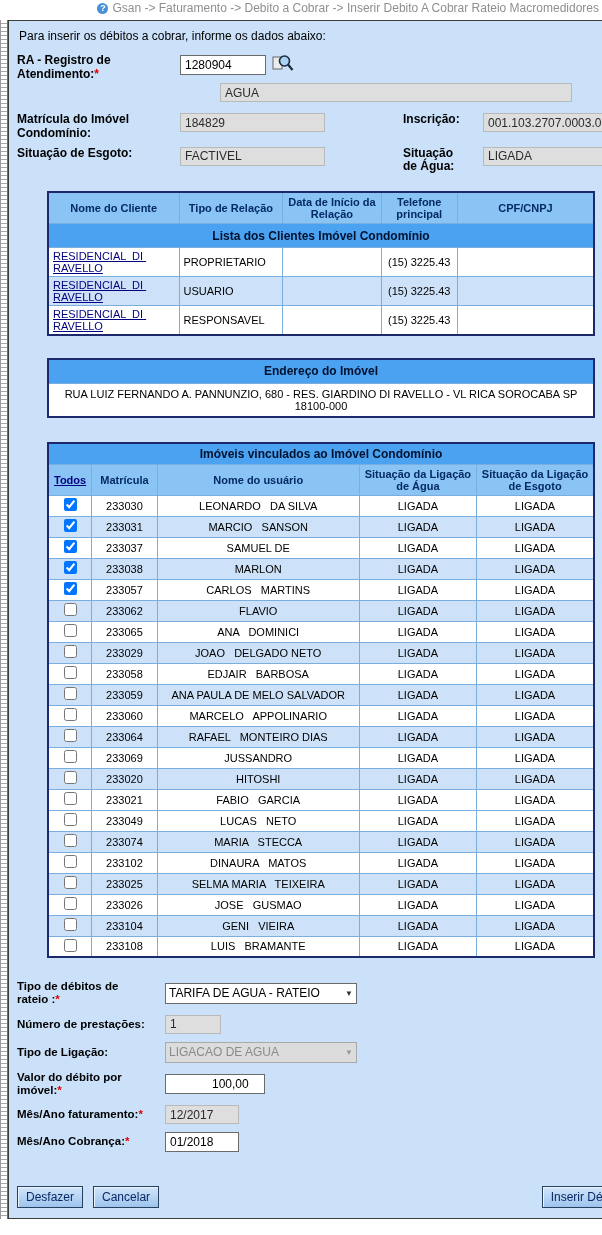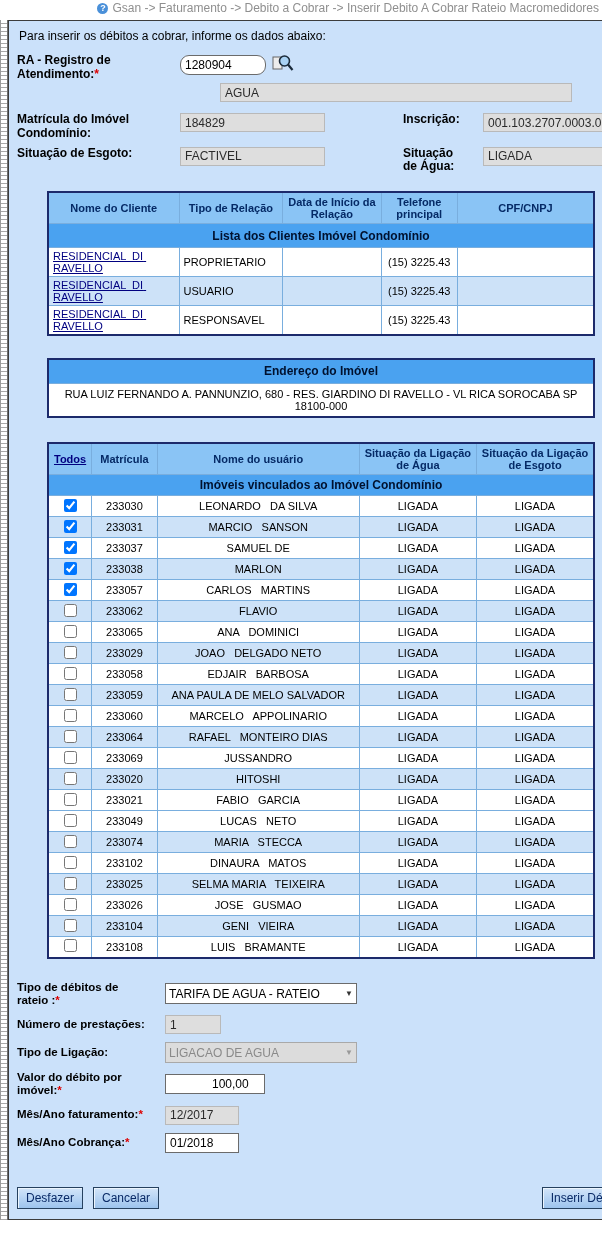--- a/index.html
+++ b/index.html
@@ -77,21 +77,21 @@
 <div class="frame">
   <div class="stripe"></div>
   <div class="panel">
 
     <div class="intro">Para inserir os débitos a cobrar, informe os dados abaixo:</div>
 
     <div class="frow">
       <div class="lbl"><span>RA - Registro de Atendimento:</span><span class="red">*</span></div>
       <div class="ra-stack">
         <div class="ra-line">
-          <input class="txt" style="width: 86px; border-radius: 9px;" value="1280904">
+          <input class="txt" style="width: 86px;" value="1280904">
           <span class="icon-btn">
             <svg width="22" height="19" viewBox="0 0 22 19">
               <rect x="1" y="3" width="9" height="12" fill="#ececec" stroke="#666" stroke-width="1"></rect>
               <circle cx="12.5" cy="7" r="5" fill="#a9d2f4" stroke="#1a2a3a" stroke-width="1.6"></circle>
               <line x1="16" y1="10.5" x2="20.5" y2="16" stroke="#1a2a3a" stroke-width="2.2"></line>
             </svg>
           </span>
         </div>
         <div class="agua-line">
           <input class="ro" style="width: 352px;" readonly="" value="AGUA">
@@ -175,29 +175,29 @@
               <td class="cell-c" style="height:34px">RUA LUIZ FERNANDO A. PANNUNZIO, 680 - RES. GIARDINO DI RAVELLO - VL RICA SOROCABA SP 18100-000</td>
             </tr>
         </tbody>
       </table>
     </div>
 
     <div class="tbl-wrap3">
       <table class="tbl" id="imoveis-table" style="border-width:2px">
         <thead>
           <tr>
+              <td class="title" colspan="5">Imóveis vinculados ao Imóvel Condomínio</td>
+            </tr>
+          <tr>
             <th style="width:8%"><a class="navlink" style="font-weight:bold">Todos</a></th>
             <th style="width:12%">Matrícula</th>
             <th style="width:37%">Nome do usuário</th>
             <th style="width:21.5%">Situação da Ligação de Água</th>
             <th style="width:21.5%">Situação da Ligação de Esgoto</th>
           </tr>
-          <tr>
-              <td class="title" colspan="5">Imóveis vinculados ao Imóvel Condomínio</td>
-            </tr>
         </thead>
         <tbody id="imoveis-body">
             <tr>
               <td class="cell-c"><input type="checkbox" checked="" style=""></td>
               <td class="cell-c">233030</td>
               <td class="cell-c prewrap">LEONARDO   DA SILVA</td>
               <td class="cell-c">LIGADA</td>
               <td class="cell-c">LIGADA</td>
             </tr>
             <tr class="alt">

